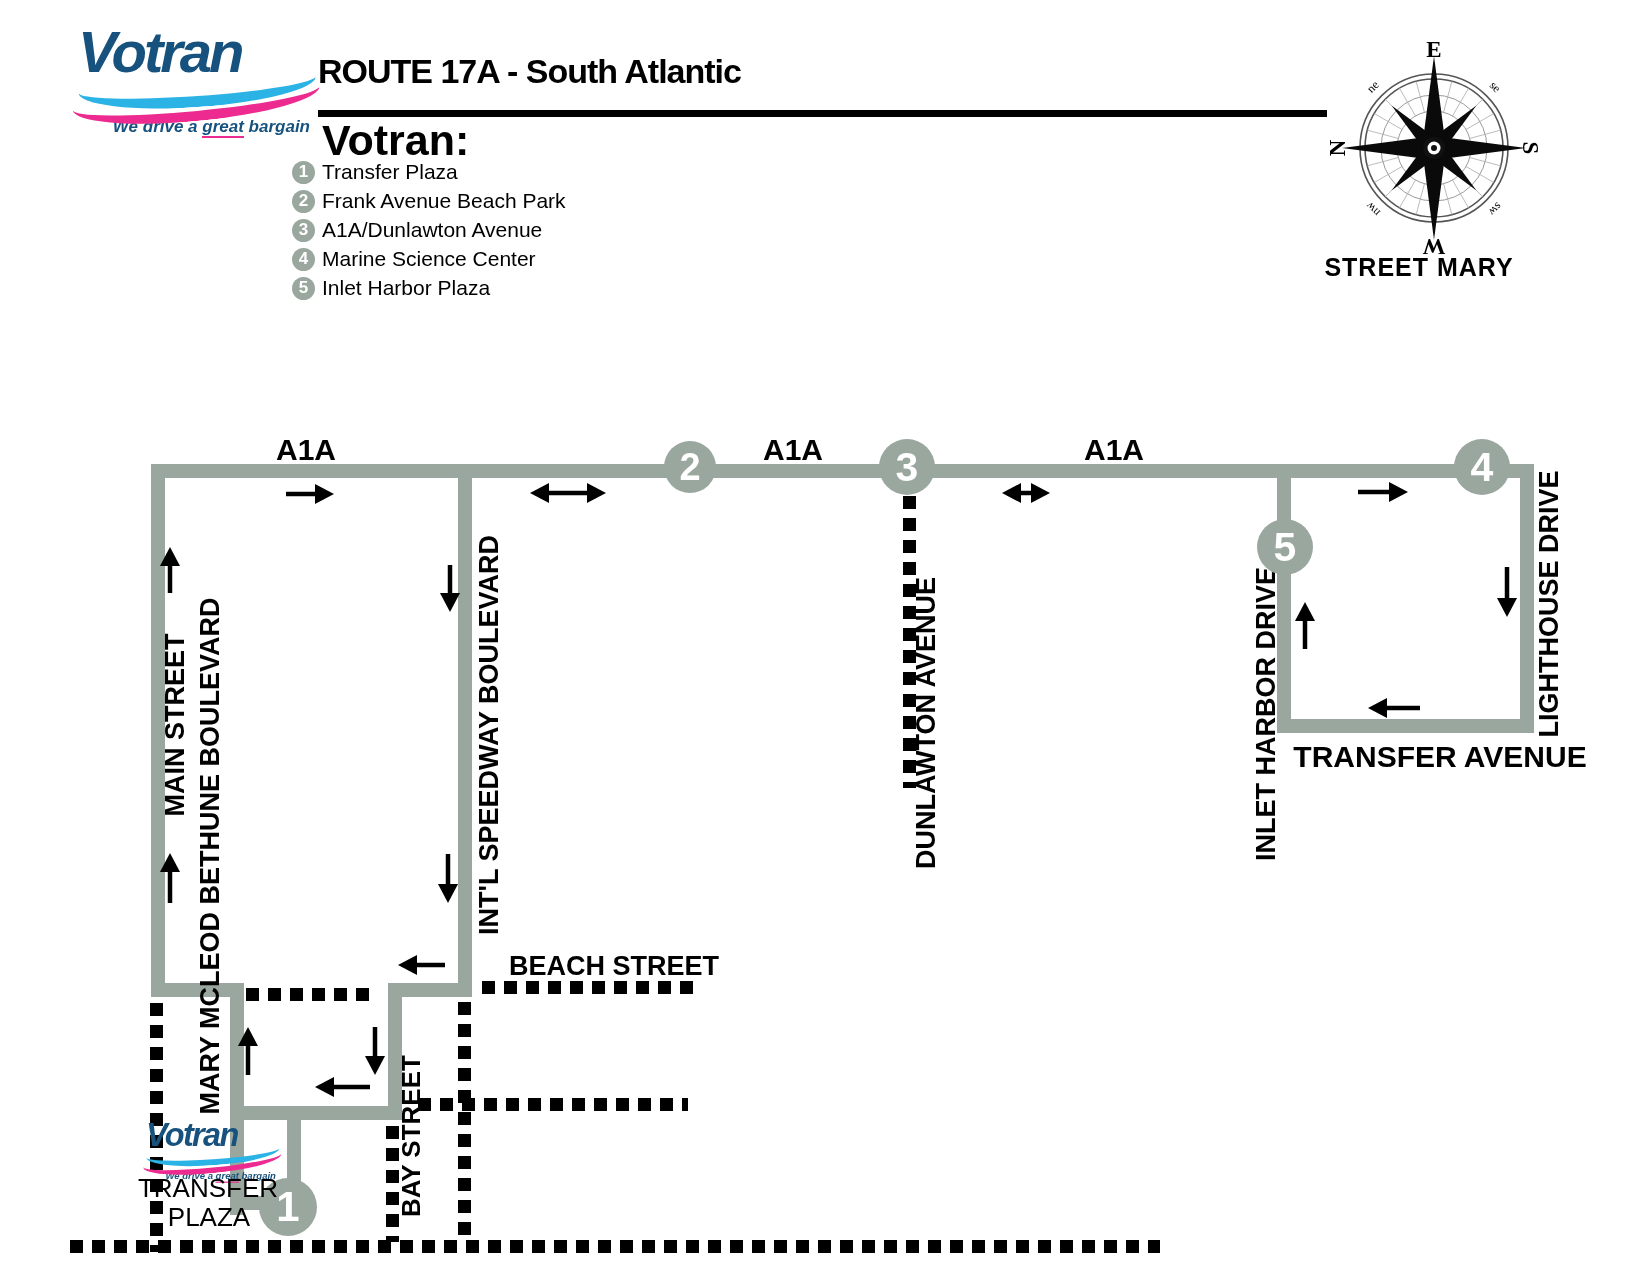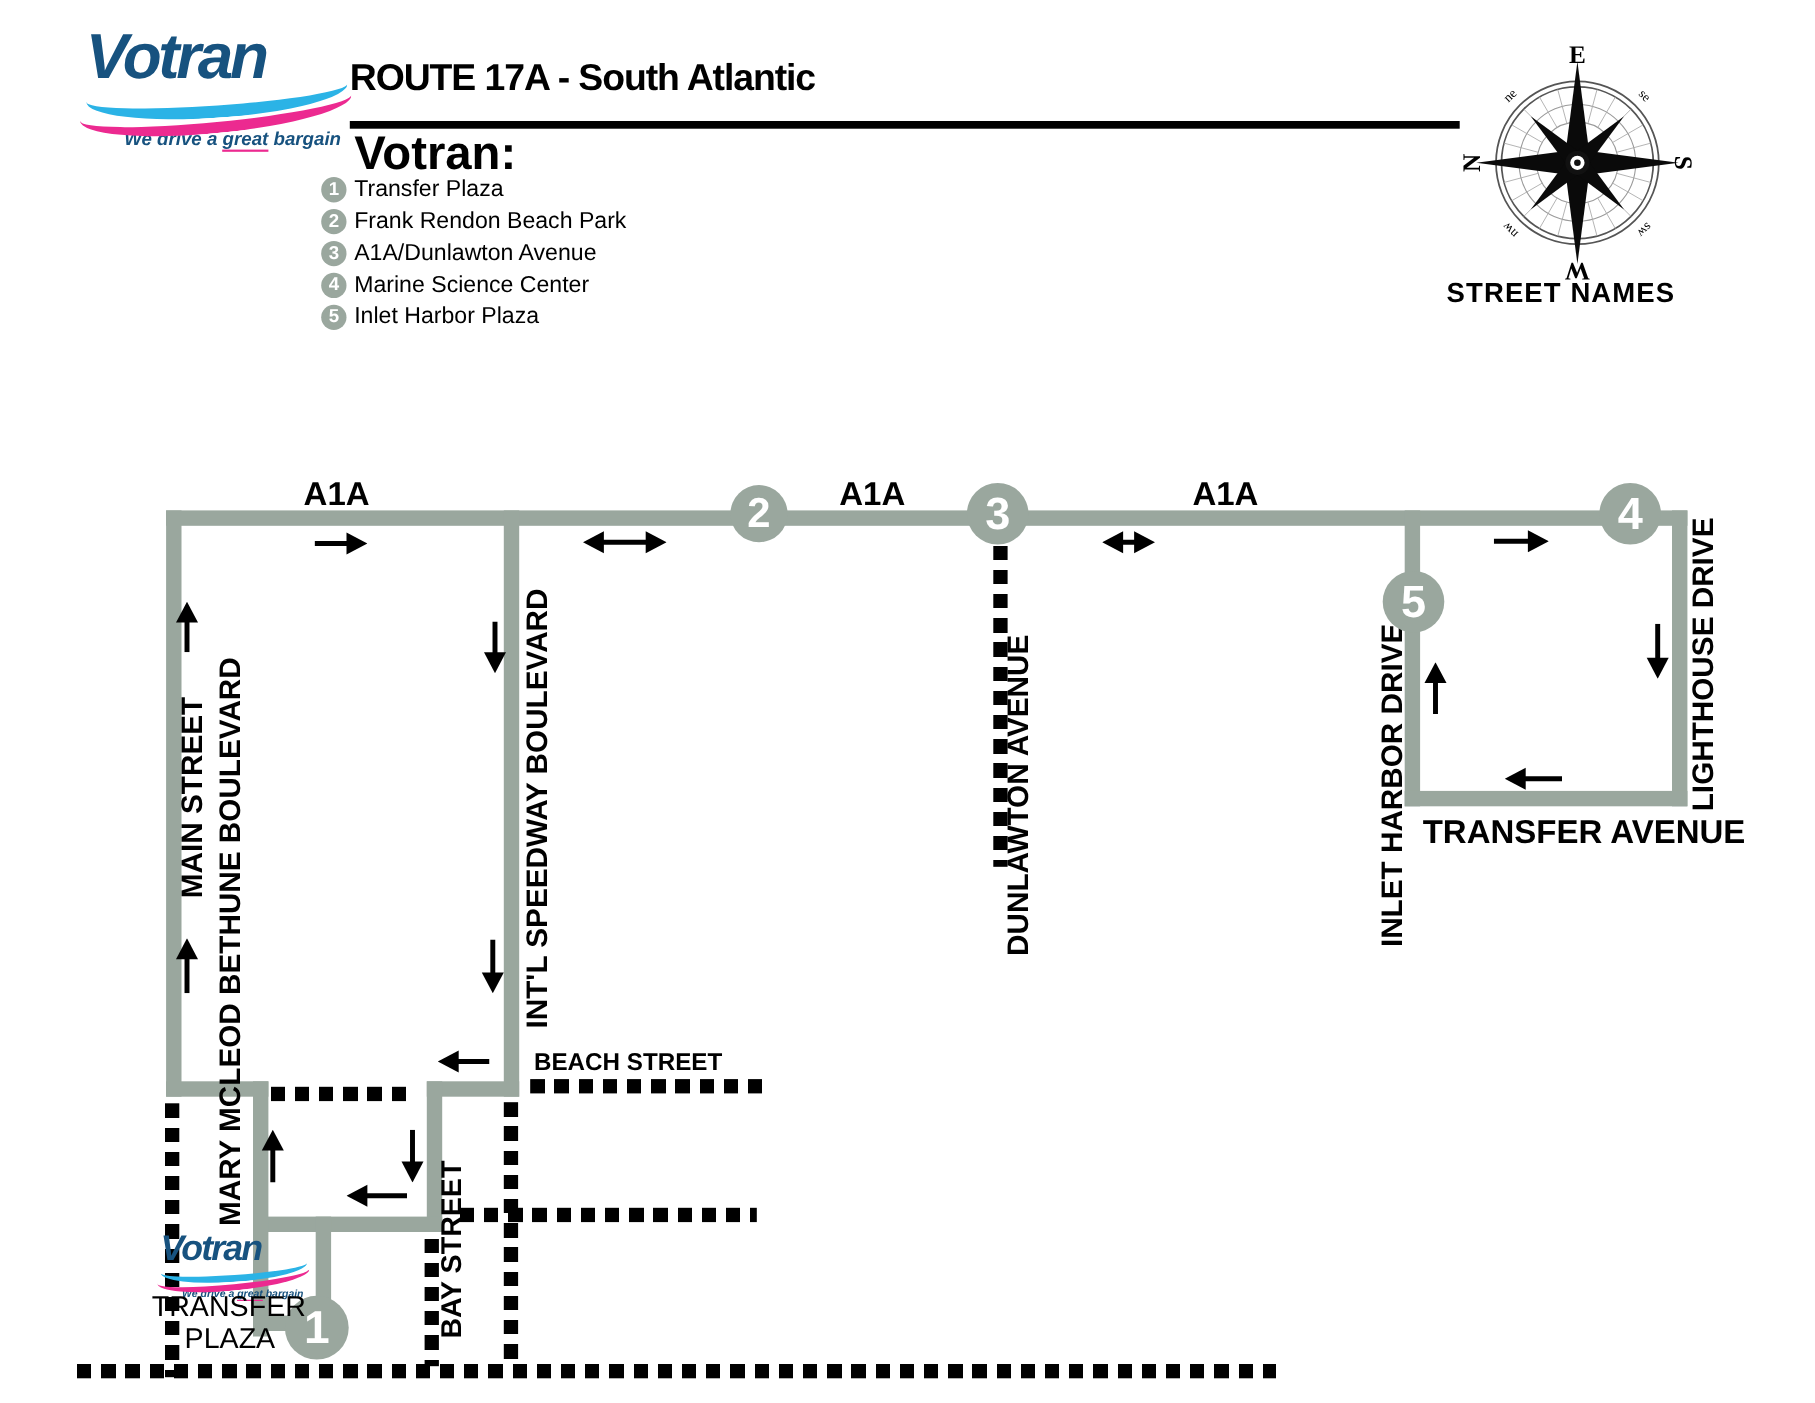--- a/index.html
+++ b/index.html
@@ -58,21 +58,21 @@
   <div class="route-title">ROUTE 17A - South Atlantic</div>
   <div class="title-rule"></div>
   <div class="serving">Votran:</div>
 
   <div class="stop-row" style="top:160px;">
     <span class="stop-bullet" style="background: rgb(154, 167, 158);">1</span>
     <span class="stop-label">Transfer Plaza</span>
   </div>
   <div class="stop-row" style="top:189px;">
     <span class="stop-bullet" style="background: rgb(154, 167, 158);">2</span>
-    <span class="stop-label">Frank Rendon Beach Park</span>
+    <span class="stop-label">Frank Avenue Beach Park</span>
   </div>
   <div class="stop-row" style="top:218px;">
     <span class="stop-bullet" style="background: rgb(154, 167, 158);">3</span>
     <span class="stop-label">A1A/Dunlawton Avenue</span>
   </div>
   <div class="stop-row" style="top:247px;">
     <span class="stop-bullet" style="background: rgb(154, 167, 158);">4</span>
     <span class="stop-label">Marine Science Center</span>
   </div>
   <div class="stop-row" style="top:276px;">
@@ -124,21 +124,21 @@
       </svg>
     <span class="compass-letter" style="left:105px;top:10px;transform:translate(-50%,-50%);">E</span>
     <span class="compass-letter" style="left:201px;top:108px;transform:translate(-50%,-50%) rotate(90deg);">S</span>
     <span class="compass-letter" style="left:105px;top:206px;transform:translate(-50%,-50%) rotate(180deg);">W</span>
     <span class="compass-letter" style="left:9px;top:108px;transform:translate(-50%,-50%) rotate(-90deg);">N</span>
     <span class="compass-minor" style="left:44px;top:47px;transform:translate(-50%,-50%) rotate(-45deg);">ne</span>
     <span class="compass-minor" style="left:166px;top:47px;transform:translate(-50%,-50%) rotate(45deg);">se</span>
     <span class="compass-minor" style="left:166px;top:169px;transform:translate(-50%,-50%) rotate(135deg);">sw</span>
     <span class="compass-minor" style="left:44px;top:169px;transform:translate(-50%,-50%) rotate(-135deg);">nw</span>
   </div>
-  <div class="street-names">STREET NAMES</div>
+  <div class="street-names">STREET MARY</div>
 
   <div id="map">
       <div class="abs" style="left: 151px; top: 464px; background: rgb(154, 167, 158); width: 1383px; height: 14px;"></div>
       <div class="abs" style="left: 151px; top: 464px; background: rgb(154, 167, 158); width: 14px; height: 533px;"></div>
       <div class="abs" style="left: 458px; top: 464px; background: rgb(154, 167, 158); width: 14px; height: 533px;"></div>
       <div class="abs" style="left: 388px; top: 983px; background: rgb(154, 167, 158); width: 84px; height: 14px;"></div>
       <div class="abs" style="left: 388px; top: 983px; background: rgb(154, 167, 158); width: 14px; height: 137px;"></div>
       <div class="abs" style="left: 230px; top: 1106px; background: rgb(154, 167, 158); width: 172px; height: 14px;"></div>
       <div class="abs" style="left: 230px; top: 983px; background: rgb(154, 167, 158); width: 14px; height: 232px;"></div>
       <div class="abs" style="left: 151px; top: 983px; background: rgb(154, 167, 158); width: 93px; height: 14px;"></div>
@@ -151,21 +151,21 @@
       <div class="abs" style="left: 246px; top: 988px; width: 132px; height: 13px; background: repeating-linear-gradient(90deg, rgb(0, 0, 0) 0px, rgb(0, 0, 0) 13px, transparent 13px, transparent 22px);"></div>
       <div class="abs" style="left: 482px; top: 981px; width: 215px; height: 13px; background: repeating-linear-gradient(90deg, rgb(0, 0, 0) 0px, rgb(0, 0, 0) 13px, transparent 13px, transparent 22px);"></div>
       <div class="abs" style="left: 418px; top: 1098px; width: 270px; height: 13px; background: repeating-linear-gradient(90deg, rgb(0, 0, 0) 0px, rgb(0, 0, 0) 13px, transparent 13px, transparent 22px);"></div>
       <div class="abs" style="left: 386px; top: 1126px; width: 13px; height: 116px; background: repeating-linear-gradient(rgb(0, 0, 0) 0px, rgb(0, 0, 0) 13px, transparent 13px, transparent 22px);"></div>
       <div class="abs" style="left: 458px; top: 1002px; width: 13px; height: 238px; background: repeating-linear-gradient(rgb(0, 0, 0) 0px, rgb(0, 0, 0) 13px, transparent 13px, transparent 22px);"></div>
       <div class="abs" style="left: 903px; top: 496px; width: 13px; height: 292px; background: repeating-linear-gradient(rgb(0, 0, 0) 0px, rgb(0, 0, 0) 13px, transparent 13px, transparent 22px);"></div>
       <div class="abs" style="left: 70px; top: 1240px; width: 1090px; height: 13px; background: repeating-linear-gradient(90deg, rgb(0, 0, 0) 0px, rgb(0, 0, 0) 13px, transparent 13px, transparent 22px);"></div>
       <div class="abs" style="left: 306px; top: 450px; transform: translate(-50%, -50%); font-size: 30px; font-weight: bold; white-space: nowrap;">A1A</div>
       <div class="abs" style="left: 793px; top: 450px; transform: translate(-50%, -50%); font-size: 30px; font-weight: bold; white-space: nowrap;">A1A</div>
       <div class="abs" style="left: 1114px; top: 450px; transform: translate(-50%, -50%); font-size: 30px; font-weight: bold; white-space: nowrap;">A1A</div>
-      <div class="abs" style="left: 571px; top: 966px; transform: translate(-50%, -50%); font-size: 22px; font-weight: bold; white-space: nowrap;">BEACH STREET</div>
+      <div class="abs" style="left: 614px; top: 966px; transform: translate(-50%, -50%); font-size: 27px; font-weight: bold; white-space: nowrap;">BEACH STREET</div>
       <div class="abs" style="left: 1440px; top: 757px; transform: translate(-50%, -50%); font-size: 30px; font-weight: bold; white-space: nowrap;">TRANSFER AVENUE</div>
       <div class="abs" style="left: 175px; top: 725px; transform: translate(-50%, -50%) rotate(-90deg); font-size: 27px; font-weight: bold; white-space: nowrap;">MAIN STREET</div>
       <div class="abs" style="left: 210px; top: 856px; transform: translate(-50%, -50%) rotate(-90deg); font-size: 27px; font-weight: bold; white-space: nowrap;">MARY MCLEOD BETHUNE BOULEVARD</div>
       <div class="abs" style="left: 489px; top: 735px; transform: translate(-50%, -50%) rotate(-90deg); font-size: 27px; font-weight: bold; white-space: nowrap;">INT'L SPEEDWAY BOULEVARD</div>
       <div class="abs" style="left: 926px; top: 723px; transform: translate(-50%, -50%) rotate(-90deg); font-size: 27px; font-weight: bold; white-space: nowrap;">DUNLAWTON AVENUE</div>
       <div class="abs" style="left: 1266px; top: 714px; transform: translate(-50%, -50%) rotate(-90deg); font-size: 27px; font-weight: bold; white-space: nowrap;">INLET HARBOR DRIVE</div>
       <div class="abs" style="left: 1549px; top: 604px; transform: translate(-50%, -50%) rotate(-90deg); font-size: 27px; font-weight: bold; white-space: nowrap;">LIGHTHOUSE DRIVE</div>
       <div class="abs" style="left: 411px; top: 1136px; transform: translate(-50%, -50%) rotate(-90deg); font-size: 26px; font-weight: bold; white-space: nowrap;">BAY STREET</div>
       <div class="abs" style="left: 259px; top: 1178px; width: 58px; height: 58px; background: rgb(154, 167, 158); border-radius: 50%; color: rgb(255, 255, 255); font-weight: bold; font-size: 42px; display: flex; align-items: center; justify-content: center;">1</div>
       <div class="abs" style="left: 664px; top: 441px; width: 52px; height: 52px; background: rgb(154, 167, 158); border-radius: 50%; color: rgb(255, 255, 255); font-weight: bold; font-size: 38px; display: flex; align-items: center; justify-content: center;">2</div>

